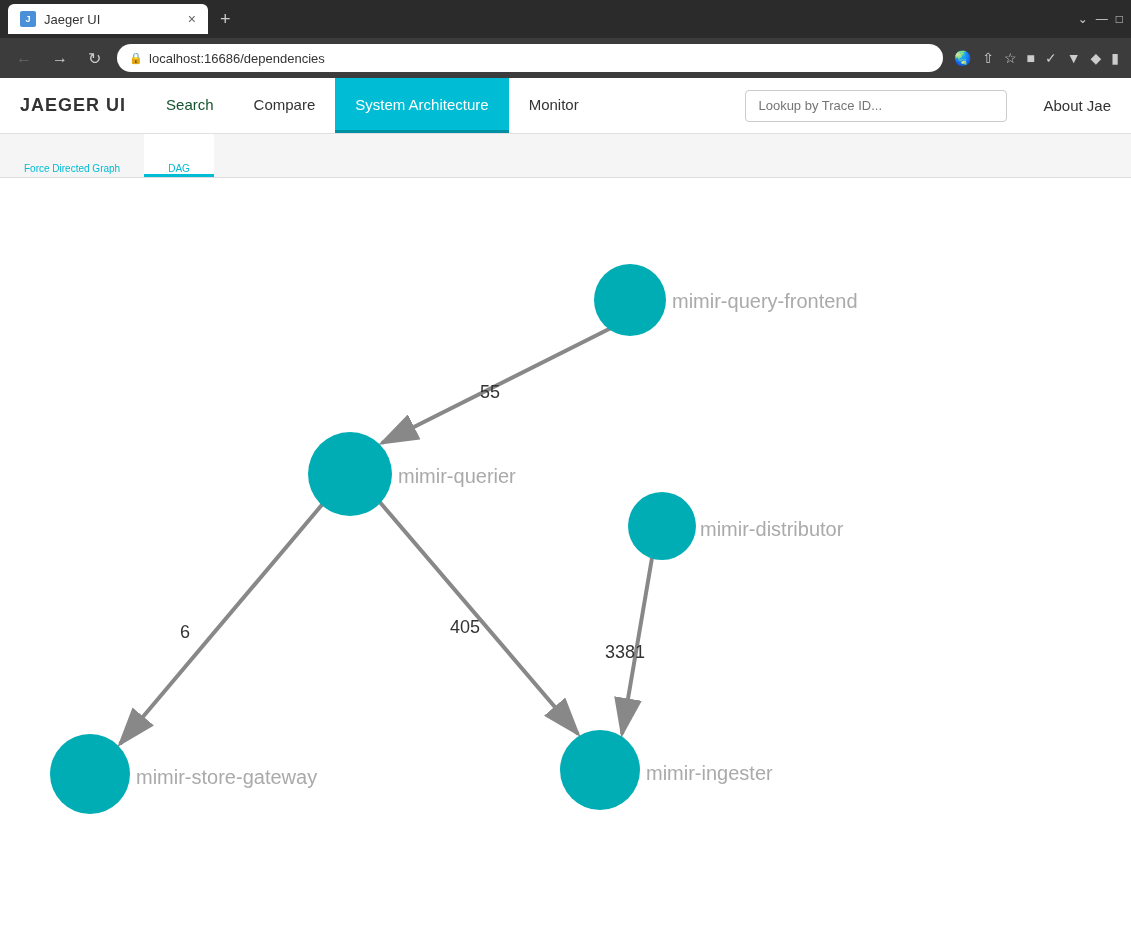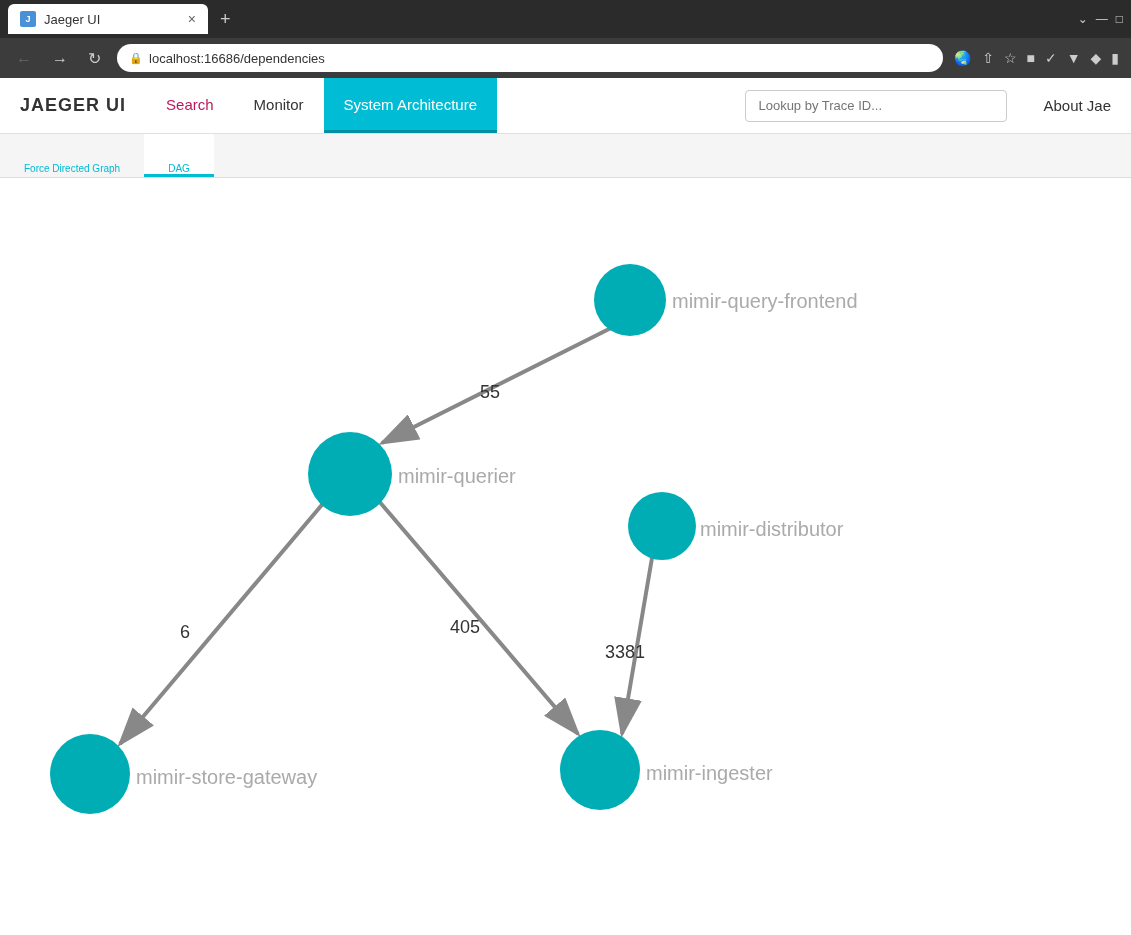--- a/index.html
+++ b/index.html
@@ -121,21 +121,21 @@
       color: #333;
       cursor: pointer;
       text-decoration: none;
       border-bottom: 3px solid transparent;
     }
     .nav-item.active {
       color: #fff;
       background: #00bcd4;
       border-bottom: 3px solid #008fa3;
     }
-    .nav-search { color: #be185d; align-items: center; }
+    .nav-search { color: #14532d; align-items: center; }
     .header-search {
       margin-left: auto;
       display: flex;
       align-items: center;
       padding: 0 16px;
     }
     .header-search input {
       border: 1px solid #ccc;
       border-radius: 4px;
       height: 32px;
@@ -253,24 +253,27 @@
 </div>
 
 <div class="app-header">
   <div class="app-logo">
     <span>JAEGER UI</span>
   </div>
   <a class="nav-item nav-search">
     <span>Search</span>
   </a>
   <a class="nav-item">
-    <span>Monitor</span>
+    <span>Compare</span>
   </a>
   <a class="nav-item active">
     <span>System Architecture</span>
+  </a>
+  <a class="nav-item">
+    <span>Monitor</span>
   </a>
   <div class="header-search">
     <input type="text" placeholder="Lookup by Trace ID..." style="">
   </div>
   <div class="about-nav">
     <span>About Jae</span>
   </div>
 </div>
 
 <div class="tabs-bar">

